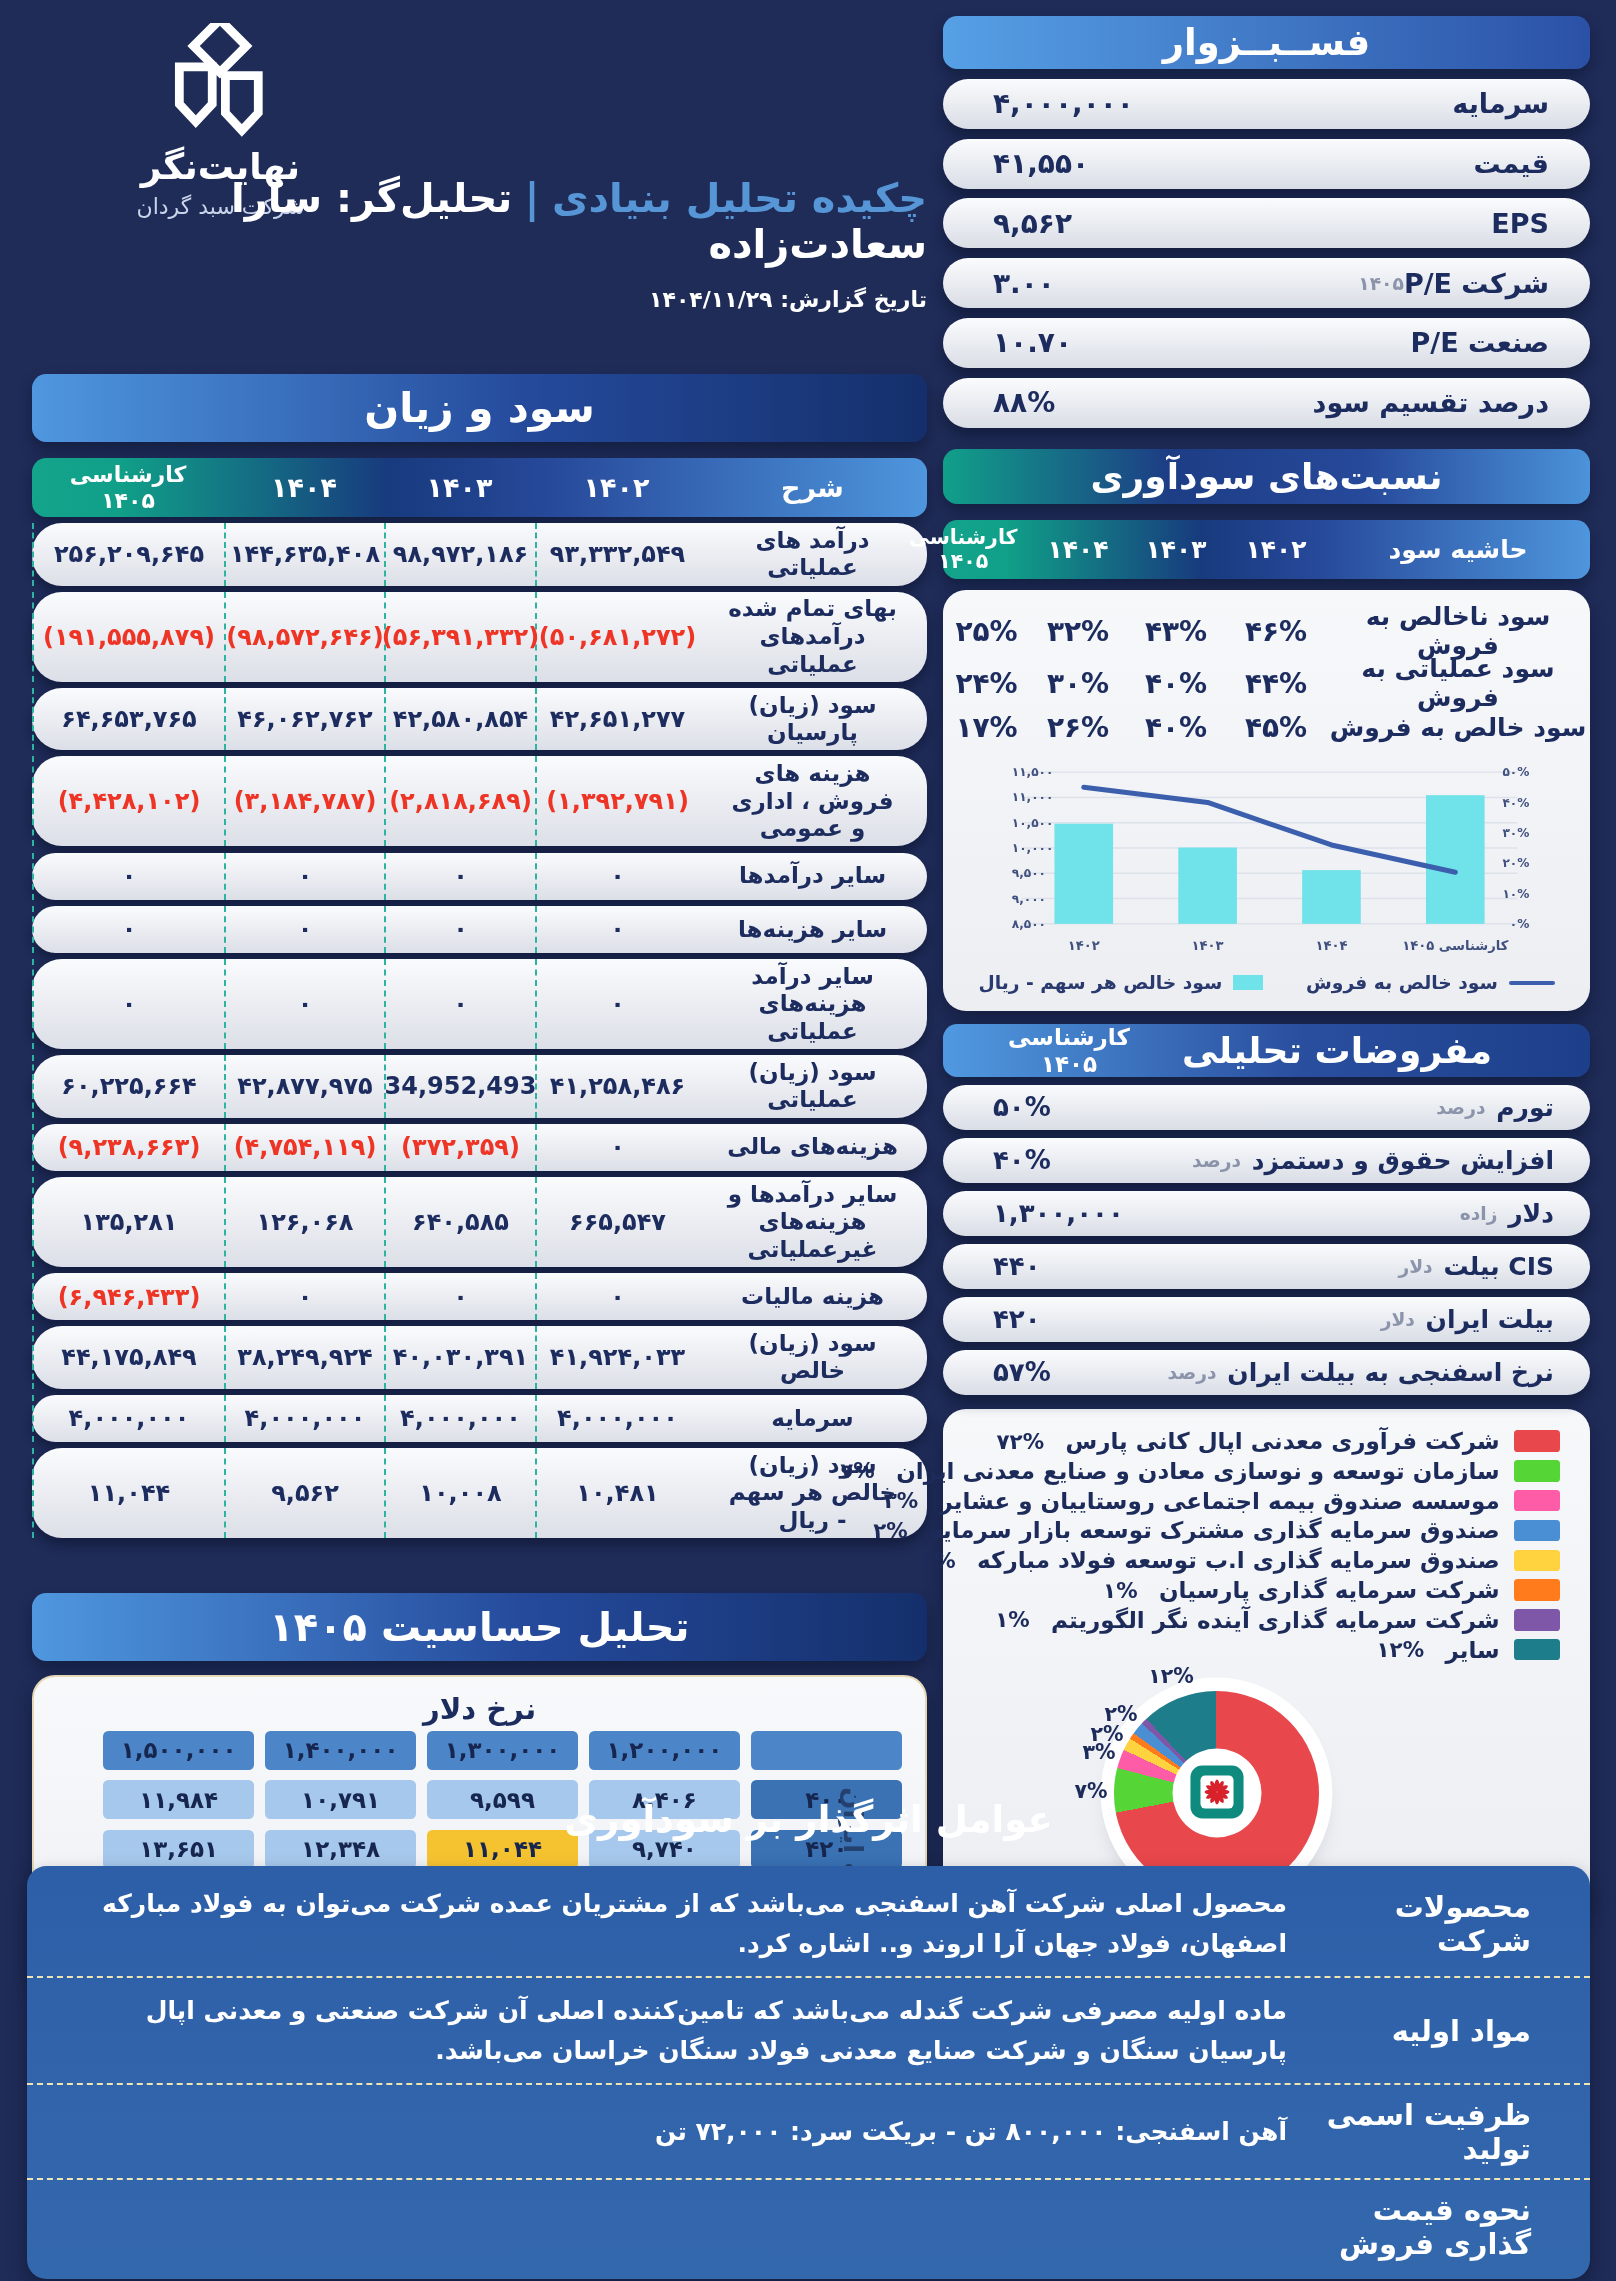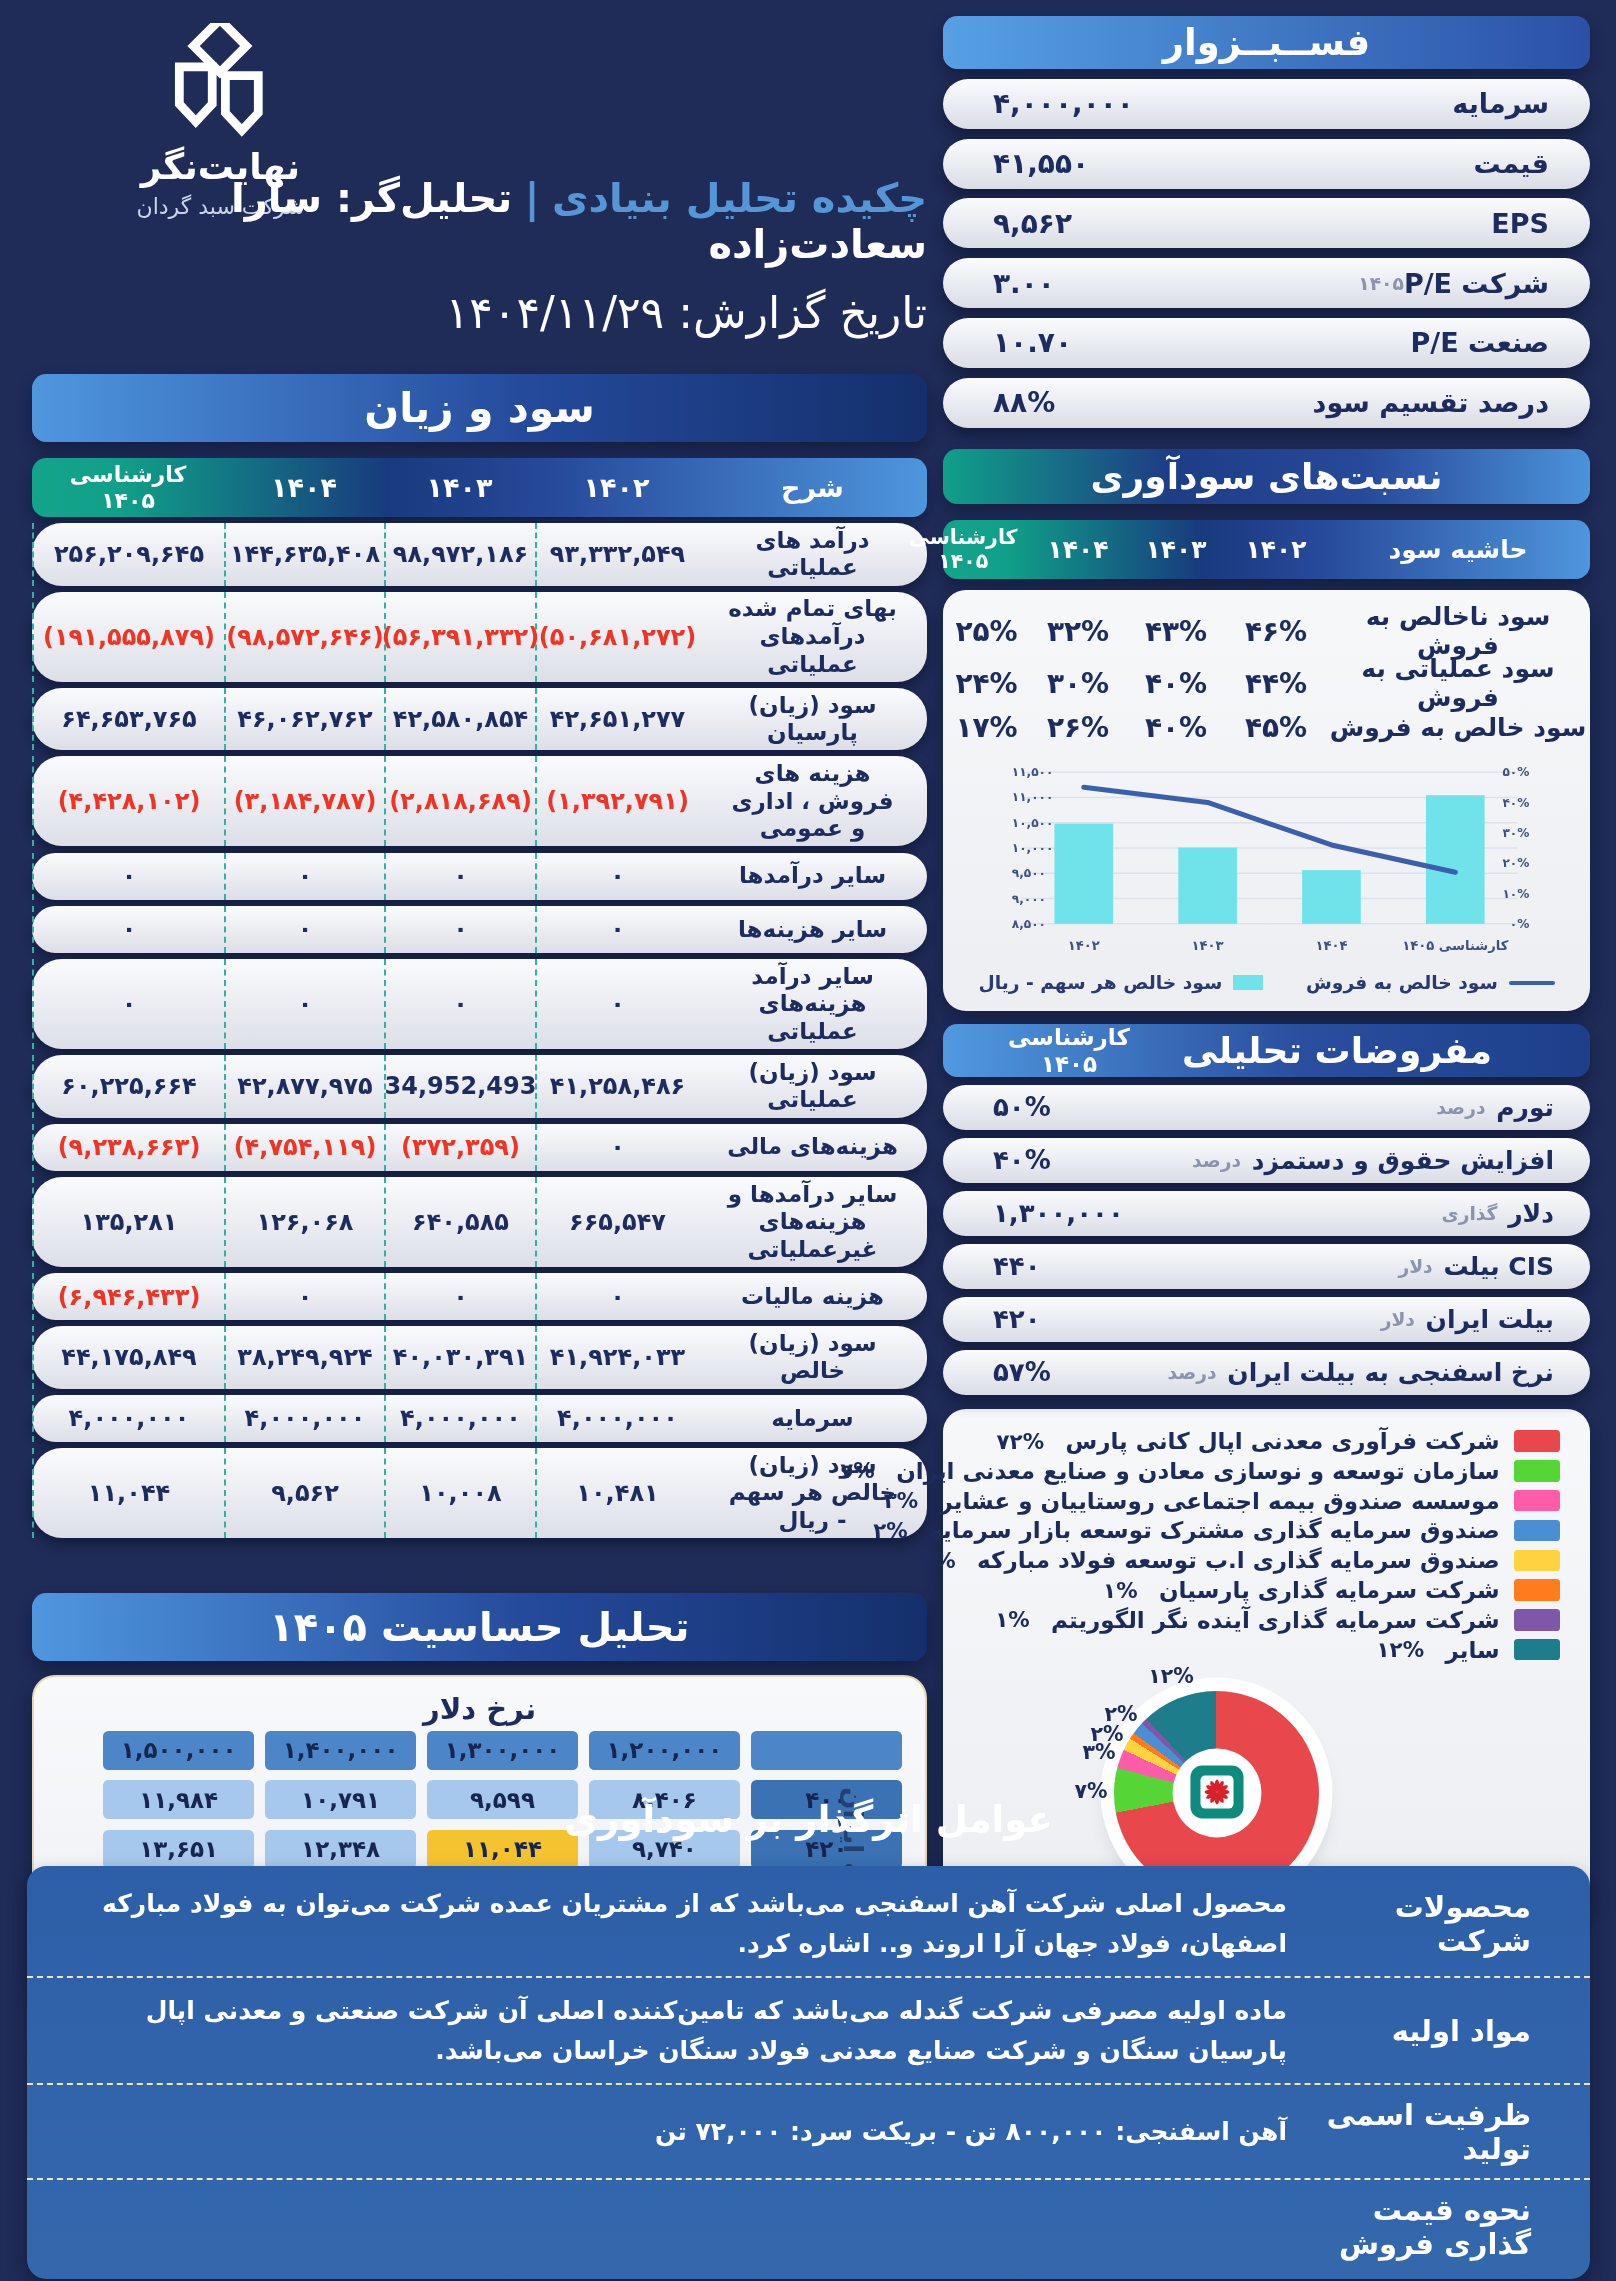--- a/index.html
+++ b/index.html
@@ -17,21 +17,21 @@
 
   
   .brand{position:absolute;left:78px;top:23px;width:285px;text-align:center}
   .brand svg{display:block;margin:0 auto}
   .brand-name{font-size:36px;font-weight:700;color:#fff;margin-top:9px}
   .brand-sub{font-size:22px;color:#c9d3ea;margin-top:7.1px}
   .headline{position:absolute;top:175px;left:32px;width:895px}
   .hl-blue{color:#5796d6;font-size:40px;font-weight:700}
   .hl-sep{color:#5796d6;font-size:40px;font-weight:700;margin:0 12.5px}
   .hl-white{color:#fff;font-size:40px;font-weight:700}
-  .hl-date{color:#fff;font-size:44px;font-weight:400;margin-top:19.6px}
+  .hl-date{color:#fff;font-size:22px;font-weight:700;margin-top:19.6px}
 
   
   .bar{border-radius:14.3px;display:flex;align-items:center;justify-content:center;
        color:#fff;font-weight:700;box-shadow:0 7.1px 14.3px rgba(4,10,30,.35)}
   .pill{background:linear-gradient(180deg,#fafbfd 0%,#e8ebf0 55%,#d9dde5 100%);
         border-radius:36px;box-shadow:0 8px 14.3px rgba(4,10,30,.45);
         display:flex;align-items:center;position:relative}
   .pill .lbl{font-size:27px;font-weight:700;color:#1d2c5e}
   .pill .sub{font-size:18.7px;color:#8b94ab;margin-inline-start:10.7px;font-weight:700}
   .pill .val{position:absolute;left:50px;font-size:28px;font-weight:700;color:#1d2c5e}
@@ -429,21 +429,21 @@
     <span class="sub">درصد</span>
     <span class="val num">۵۰%</span>
   </div>
   <div class="pill as-pill">
     <span class="lbl">افزایش حقوق و دستمزد</span>
     <span class="sub">درصد</span>
     <span class="val num">۴۰%</span>
   </div>
   <div class="pill as-pill">
     <span class="lbl">دلار</span>
-    <span class="sub">گذاری</span>
+    <span class="sub">زاده</span>
     <span class="val num">۱,۳۰۰,۰۰۰</span>
   </div>
   <div class="pill as-pill">
     <span class="lbl">CIS بیلت</span>
     <span class="sub">دلار</span>
     <span class="val num">۴۴۰</span>
   </div>
   <div class="pill as-pill">
     <span class="lbl">بیلت ایران</span>
     <span class="sub">دلار</span>

